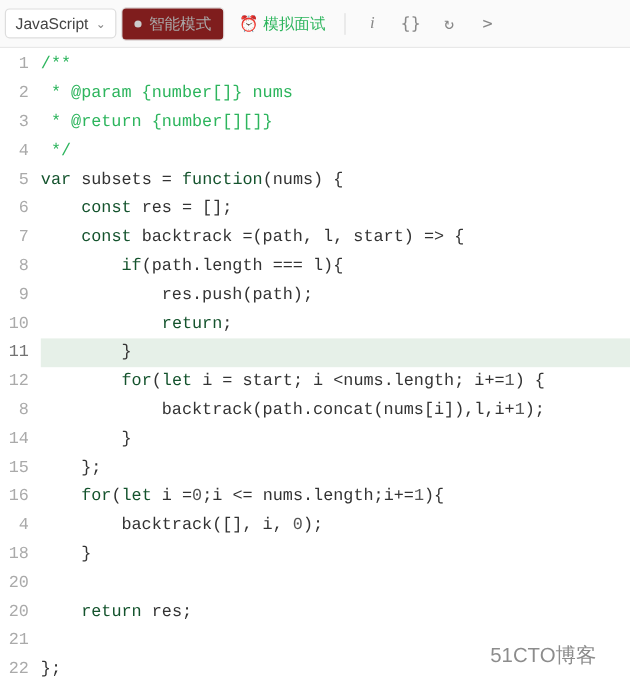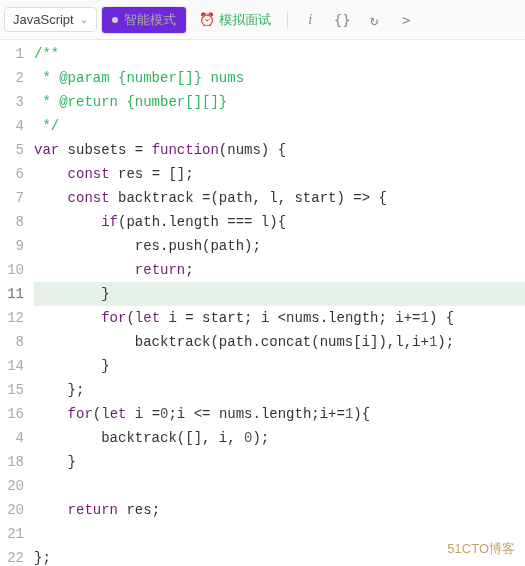--- a/index.html
+++ b/index.html
@@ -37,21 +37,21 @@
     }
     .smart-mode {
       display: flex;
       align-items: center;
       gap: 6px;
       padding: 4px 10px;
       font-size: 13px;
       color: #aaa;
       border: 1px solid #e5e5e5;
       border-radius: 4px;
-      background: #6d28d9;
+      background: #7f1d1d;
     }
     .dot {
       width: 6px;
       height: 6px;
       border-radius: 50%;
       background: #ccc;
     }
     .mock-interview {
       display: flex;
       align-items: center;
@@ -95,38 +95,38 @@
     }
     .gutter div { height: 24px; }
     .code {
       flex: 1;
       padding-top: 2px;
       white-space: pre;
       position: relative;
     }
     .code-line { height: 24px; }
     .c-comment { color: #2db55d; }
-    .c-keyword { color: #701a75; }
+    .c-keyword { color: #14532d; }
     .c-num { color: #555; }
     .c-text { color: #333; }
     .hl-line {
       background: #e6f0e8;
       position: absolute;
       left: 0;
       right: 0;
       height: 24px;
       z-index: -1;
     }
     .gutter .hl { color: #737373; }
     .watermark {
       position: absolute;
-      right: 10px;
+      right: 28px;
       bottom: 8px;
-      font-size: 13px;
-      color: #a16207;
+      font-size: 17px;
+      color: #404040;
       opacity: 0.6;
     }
   </style>
 </head>
 <body>
 
 <div class="toolbar">
   <div class="lang-select">
     <span>JavaScript</span>
     <span class="chevron">⌄</span>

